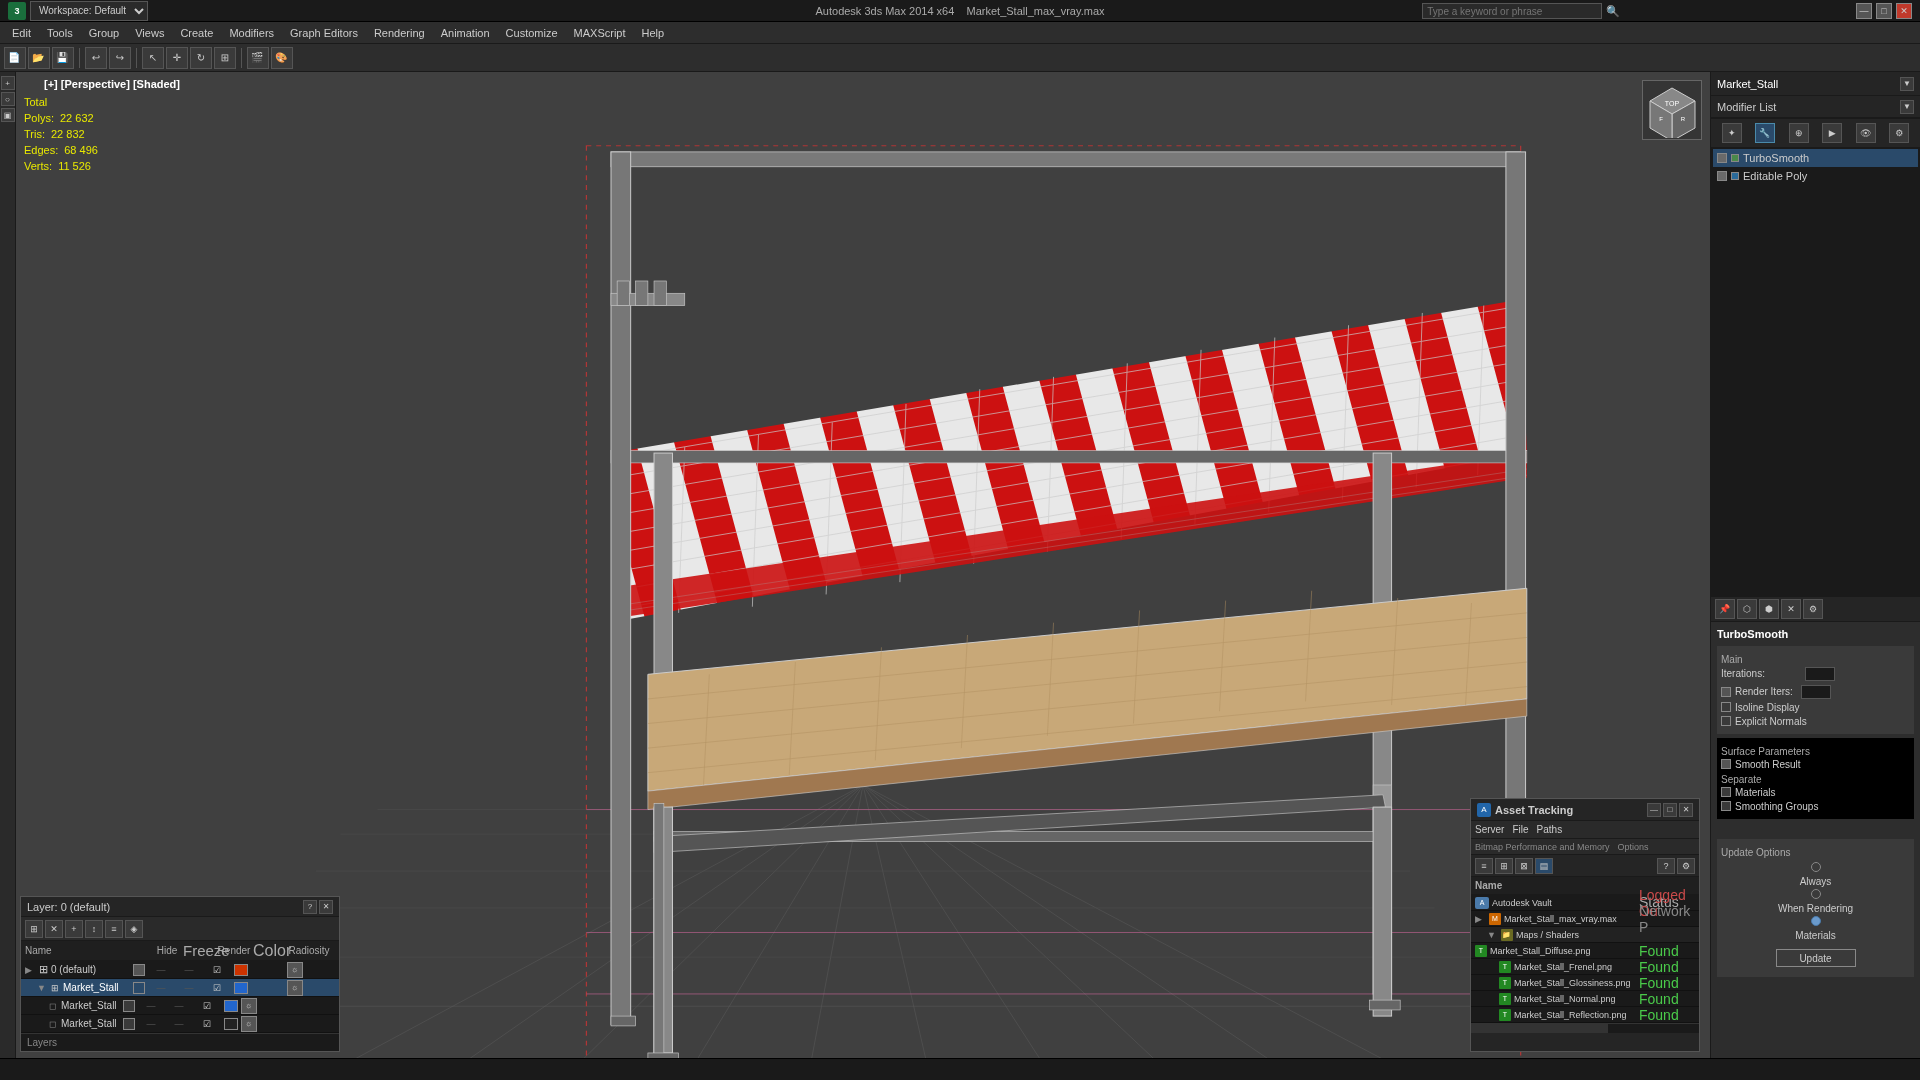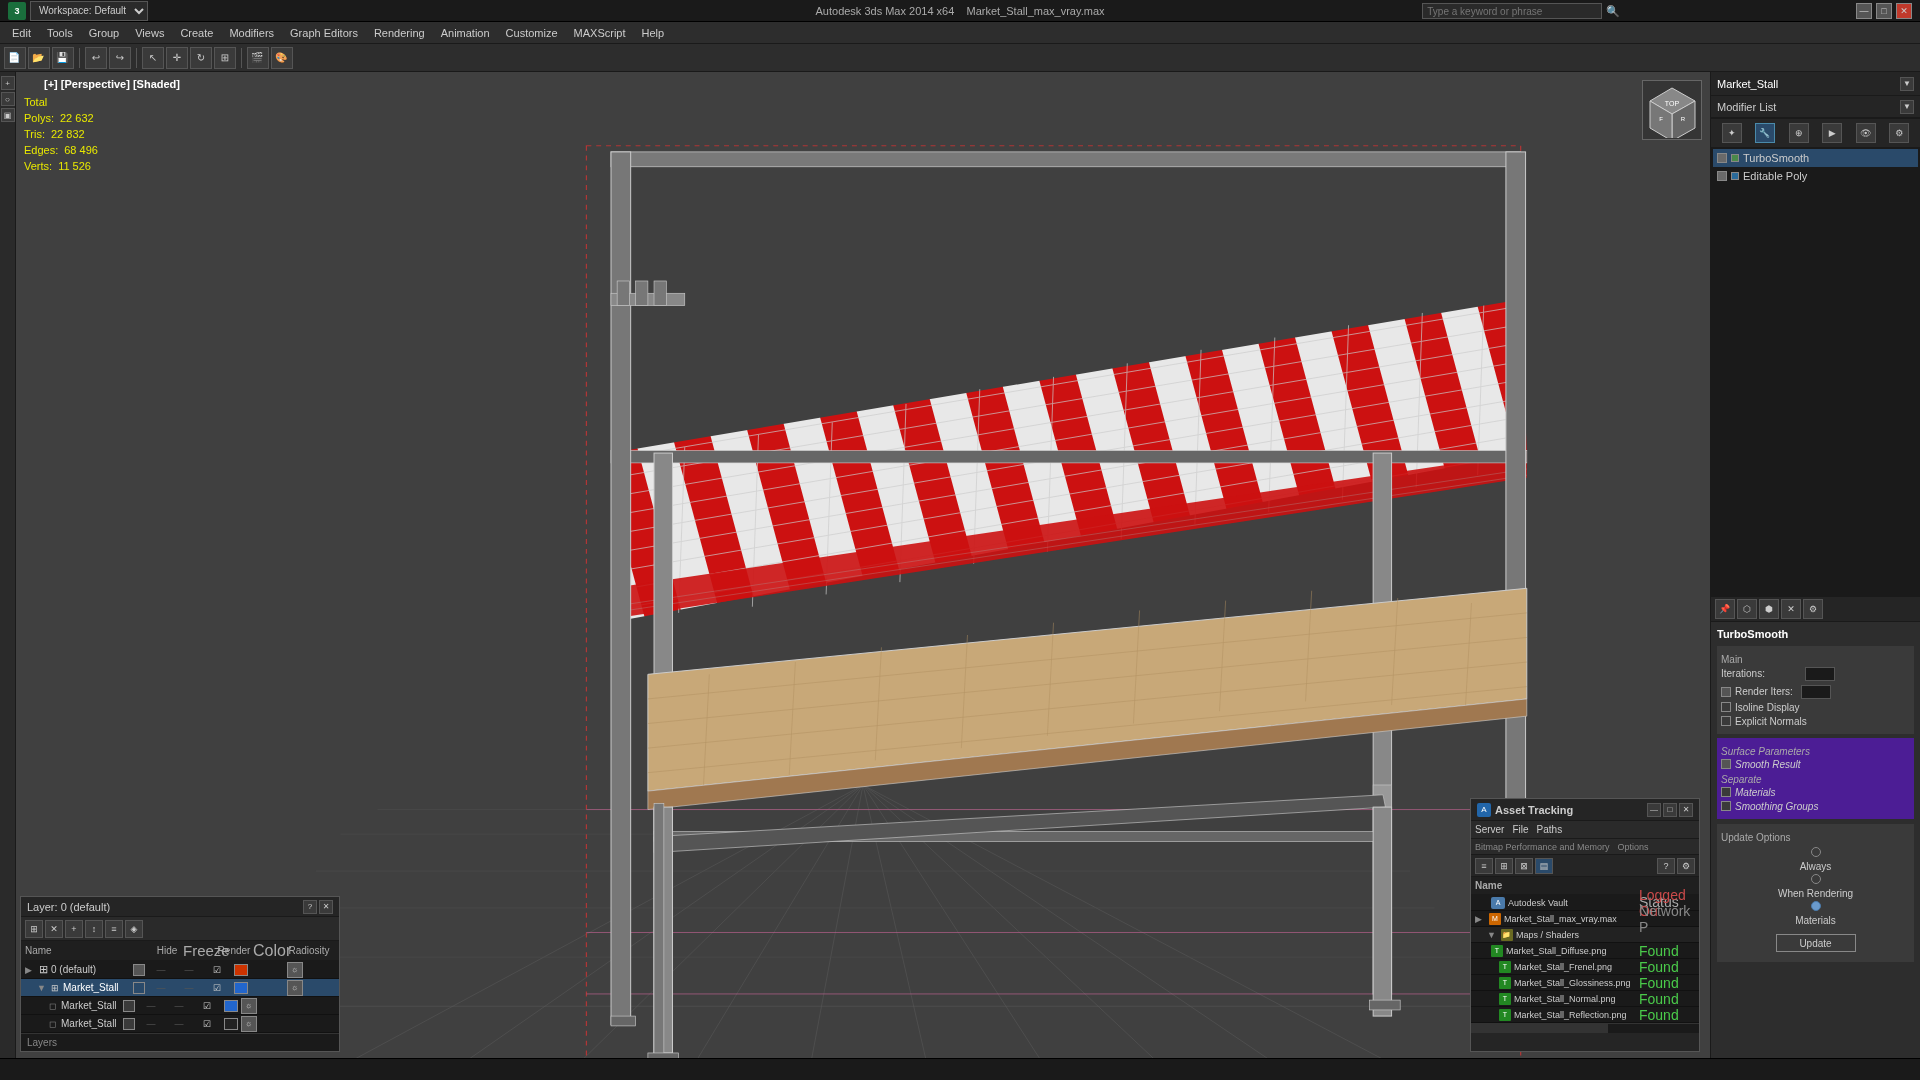--- a/index.html
+++ b/index.html
@@ -547,21 +547,21 @@
     }
     .asset-col-name { flex: 1; padding-left: 4px; font-size: 10px; color: #aaa; font-weight: bold; }
     .asset-col-status { width: 60px; font-size: 14px; color: #aaa; font-weight: normal; margin-top: 32px; }
     #asset-list { background: #1a1a1a; }
     .asset-row {
       height: 16px;
       display: flex;
       align-items: center;
       border-bottom: 1px solid #111;
       cursor: pointer;
-      padding-left: 20px;
+      padding-left: 4px;
     }
     .asset-row.group { background: #222; }
     .asset-name-cell { flex: 1; font-size: 9px; color: #ccc; overflow: hidden; white-space: nowrap; }
     .asset-status-cell { width: 60px; font-size: 14px; color: #4aca4a; }
     .asset-status-cell.logged-out { color: #ca4a4a; }
     #asset-scrollbar {
       height: 10px;
       background: #1a1a1a;
       border-top: 1px solid #333;
     }
@@ -889,21 +889,21 @@
         <div class="param-checkbox-row">
           <div class="param-checkbox"></div>
           <span class="param-check-label">Isoline Display</span>
         </div>
         <div class="param-checkbox-row">
           <div class="param-checkbox"></div>
           <span class="param-check-label">Explicit Normals</span>
         </div>
       </div>
 
-      <div style="background:#4c1d95;padding:4px;margin-bottom:5px;font-style:italic;">
+      <div style="background:#000000;padding:4px;margin-bottom:20px;">
         <div class="sub-section">Surface Parameters</div>
         <div class="param-checkbox-row">
           <div class="param-checkbox checked"></div>
           <span class="param-check-label">Smooth Result</span>
         </div>
         <div class="sub-section">Separate</div>
         <div class="param-checkbox-row">
           <div class="param-checkbox"></div>
           <span class="param-check-label">Materials</span>
         </div>

